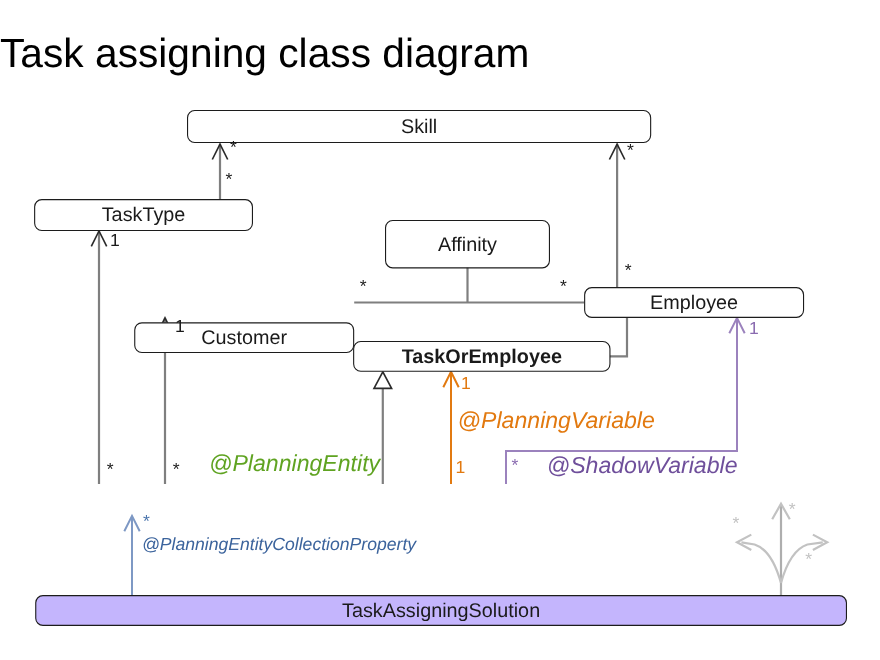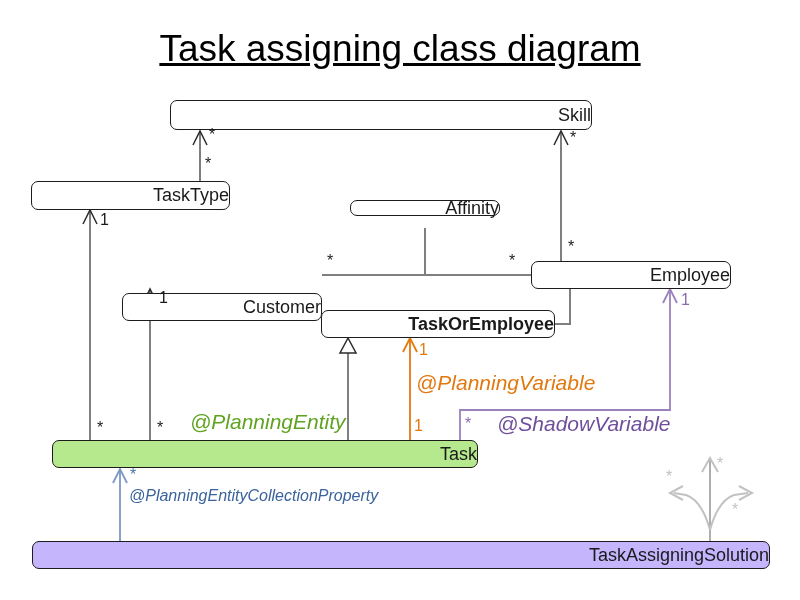--- a/index.html
+++ b/index.html
@@ -2,31 +2,31 @@
 <html><head>
 <meta charset="utf-8">
 <style>
   html,body{margin:0;padding:0;background:#ffffff;}
   #canvas{
     position:relative;width:800px;height:600px;background:#ffffff;overflow:hidden;
     font-family:"Liberation Sans","DejaVu Sans",sans-serif;
   }
   #connector-svg{position:absolute;left:0;top:0;width:800px;height:600px;}
   .title{
-    position:absolute;left:0;top:28px;width:800px;text-align:center;
-    font-size:37px;color:#000000;letter-spacing:0px;text-decoration:underline;
+    position:absolute;left:0;top:28px;width:800px;
+    font-size:37px;color:#000000;letter-spacing:0px;
   }
   .class-box{
     position:absolute;background:#ffffff;border:1.5px solid #1c1c1c;border-radius:7px;
-    display:flex;align-items:center;justify-content:flex-end;
+    display:flex;align-items:center;justify-content:center;
     font-size:18px;color:#1a1a1a;box-sizing:border-box;
   }
   .box-skill{left:170px;top:100px;width:422px;height:30px;}
   .box-tasktype{left:31px;top:181px;width:199px;height:29px;}
-  .box-affinity{left:350px;top:200px;width:150px;height:16px;}
+  .box-affinity{left:350px;top:200px;width:150px;height:44px;}
   .box-customer{left:122px;top:261px;width:200px;height:28px;margin-top:32px;}
   .box-employee{left:531px;top:261px;width:200px;height:28px;}
   .box-taskoremployee{left:321px;top:310px;width:234px;height:28px;font-weight:bold;}
   .box-task{left:52px;top:440px;width:426px;height:28px;background:#b6e88e;}
   .box-solution{left:32px;top:541px;width:738px;height:28px;background:#c4b5fd;}
   .annotation{position:absolute;font-style:italic;font-size:21px;white-space:nowrap;}
   .ann-planning-entity{left:190px;top:410px;color:#5fa321;}
   .ann-planning-variable{left:416px;top:371px;color:#e2790f;}
   .ann-shadow-variable{left:497px;top:412px;color:#6f4f9b;}
   .ann-collection-property{left:129px;top:487px;color:#3b639c;font-size:16px;}
@@ -105,23 +105,20 @@
   </div>
   <div class="class-box box-customer">
     <span>Customer</span>
   </div>
   <div class="class-box box-employee">
     <span>Employee</span>
   </div>
   <div class="class-box box-taskoremployee">
     <span>TaskOrEmployee</span>
   </div>
-  <div class="class-box box-task">
-    <span>Task</span>
-  </div>
   <div class="class-box box-solution">
     <span>TaskAssigningSolution</span>
   </div>
 
   <div class="annotation ann-planning-entity">@PlanningEntity</div>
   <div class="annotation ann-planning-variable">@PlanningVariable</div>
   <div class="annotation ann-shadow-variable">@ShadowVariable</div>
   <div class="annotation ann-collection-property">@PlanningEntityCollectionProperty</div>
 
   <span class="mult" style="left:209px;top:127px;">*</span>

